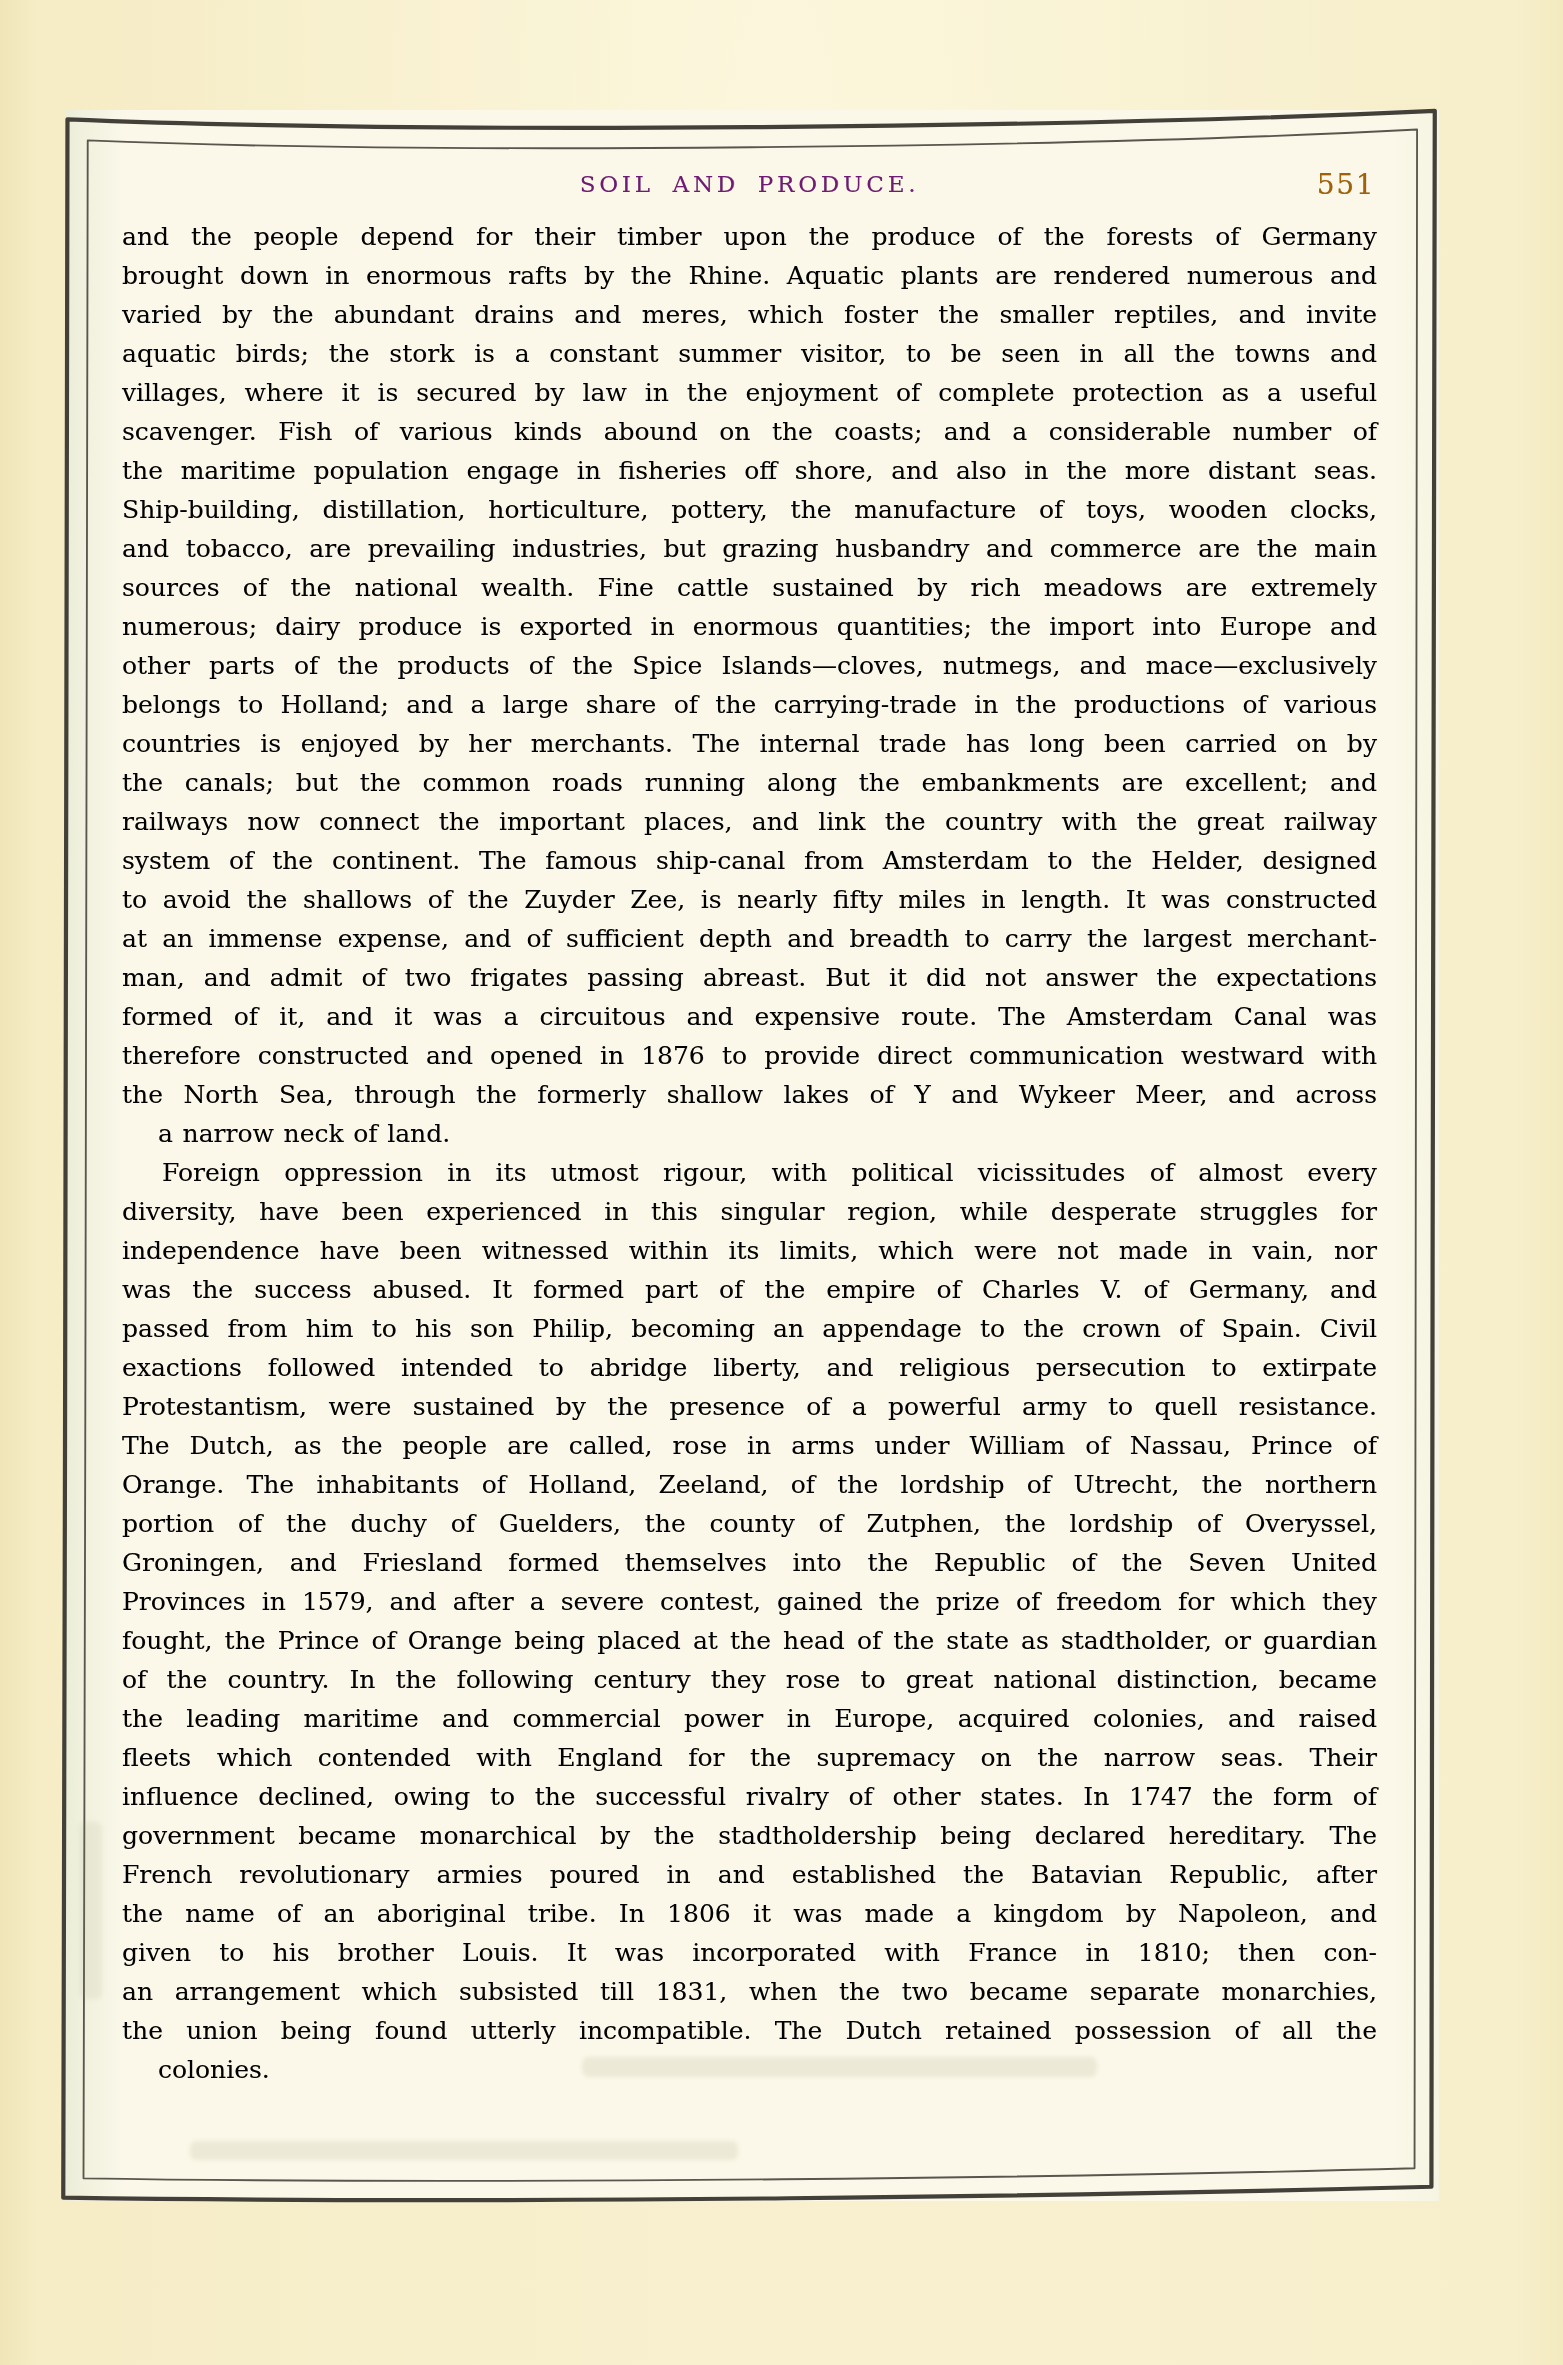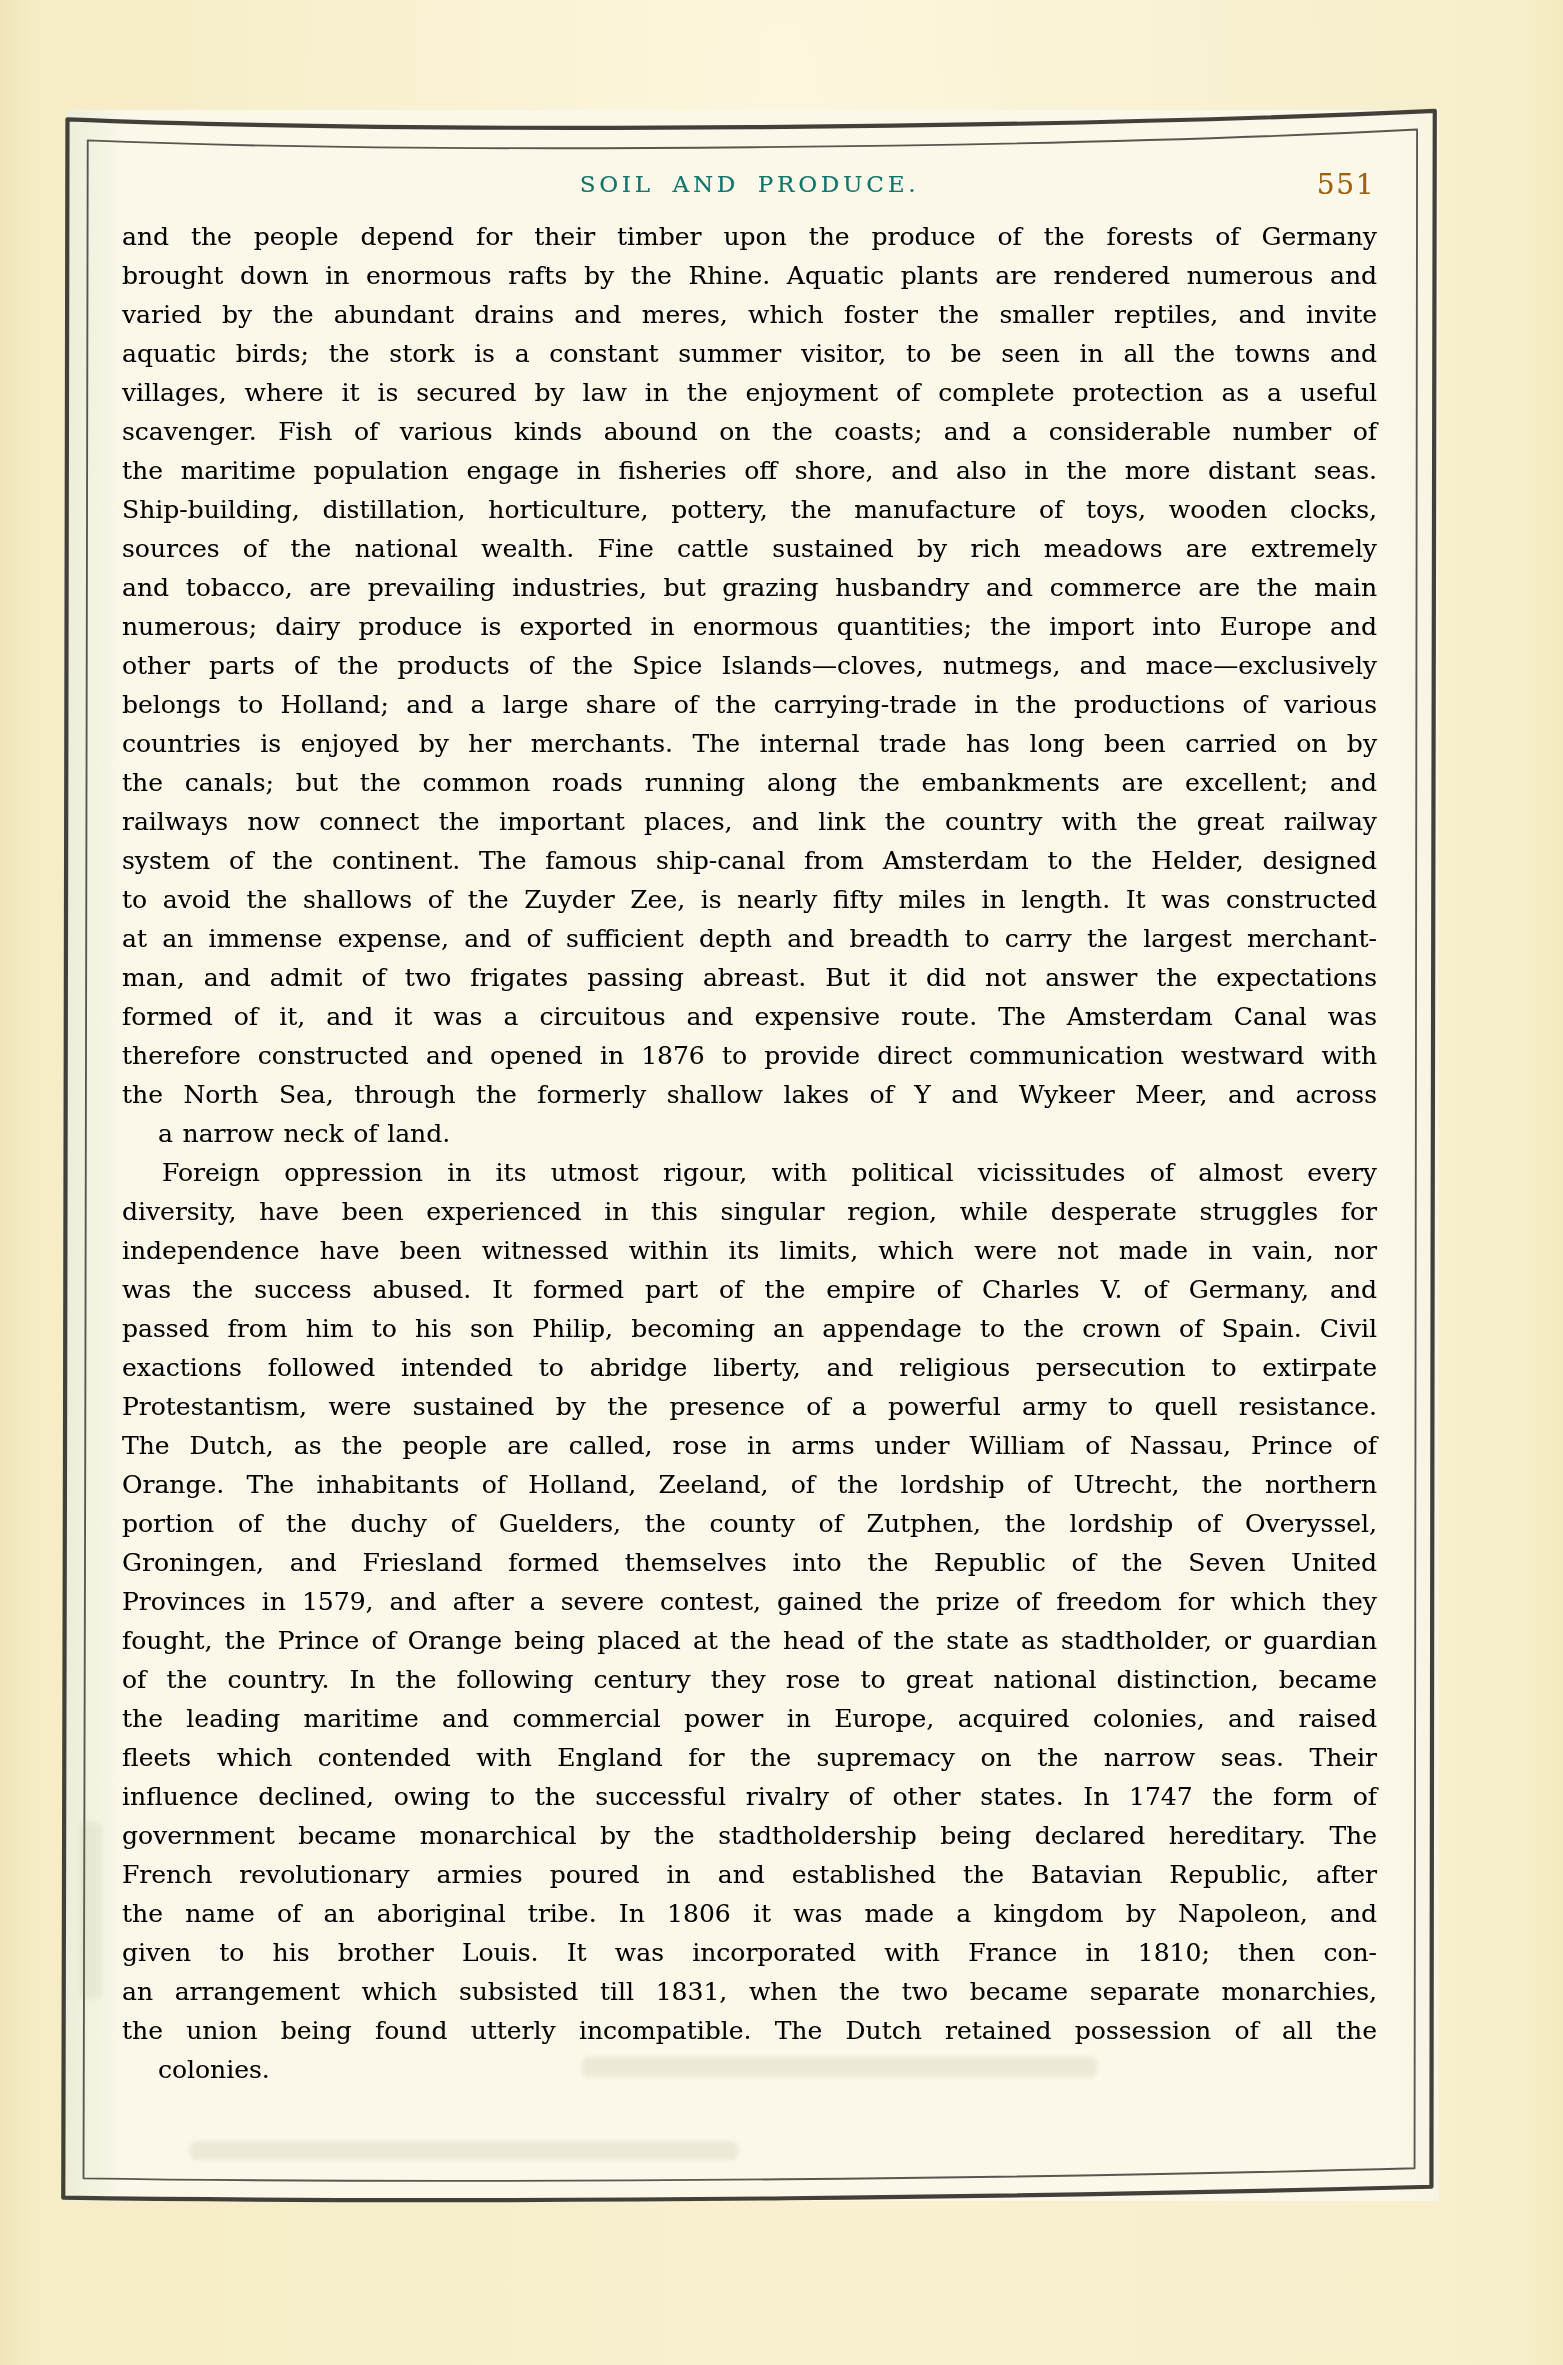--- a/index.html
+++ b/index.html
@@ -38,21 +38,21 @@
     position: absolute;
     left: 122px; top: 168px;
     width: 1255px; height: 39px;
   }
   .running-title {
     position: absolute; left: 0; right: 0; top: 3.4px;
     text-align: center;
     font-size: 23px;
     letter-spacing: 3.8px;
     word-spacing: 7.6px;
-    color: #0f766e;
+    color: #701a75;
     text-shadow: 0.3px 0.3px 0.4px rgba(62,58,48,0.35);
   }
   .page-number {
     position: absolute; right: 1.7px; top: 0;
     font-size: 28px;
     letter-spacing: 1.7px;
     color: #a16207;
     text-shadow: 0.3px 0.3px 0.4px rgba(62,58,48,0.35);
   }
   .body-text {
@@ -116,22 +116,22 @@
 
   <div class="body-text" id="body-text">
       <div class="line">and the people depend for their timber upon the produce of the forests of Germany</div>
       <div class="line">brought down in enormous rafts by the Rhine. Aquatic plants are rendered numerous and</div>
       <div class="line">varied by the abundant drains and meres, which foster the smaller reptiles, and invite</div>
       <div class="line">aquatic birds; the stork is a constant summer visitor, to be seen in all the towns and</div>
       <div class="line">villages, where it is secured by law in the enjoyment of complete protection as a useful</div>
       <div class="line">scavenger. Fish of various kinds abound on the coasts; and a considerable number of</div>
       <div class="line">the maritime population engage in fisheries off shore, and also in the more distant seas.</div>
       <div class="line">Ship-building, distillation, horticulture, pottery, the manufacture of toys, wooden clocks,</div>
+      <div class="line">and tobacco, are prevailing industries, but grazing husbandry and commerce are the main</div>
       <div class="line">sources of the national wealth. Fine cattle sustained by rich meadows are extremely</div>
-      <div class="line">and tobacco, are prevailing industries, but grazing husbandry and commerce are the main</div>
       <div class="line">numerous; dairy produce is exported in enormous quantities; the import into Europe and</div>
       <div class="line">other parts of the products of the Spice Islands—cloves, nutmegs, and mace—exclusively</div>
       <div class="line">belongs to Holland; and a large share of the carrying-trade in the productions of various</div>
       <div class="line">countries is enjoyed by her merchants. The internal trade has long been carried on by</div>
       <div class="line">the canals; but the common roads running along the embankments are excellent; and</div>
       <div class="line">railways now connect the important places, and link the country with the great railway</div>
       <div class="line">system of the continent. The famous ship-canal from Amsterdam to the Helder, designed</div>
       <div class="line">to avoid the shallows of the Zuyder Zee, is nearly fifty miles in length. It was constructed</div>
       <div class="line">at an immense expense, and of sufficient depth and breadth to carry the largest merchant-</div>
       <div class="line">man, and admit of two frigates passing abreast. But it did not answer the expectations</div>

